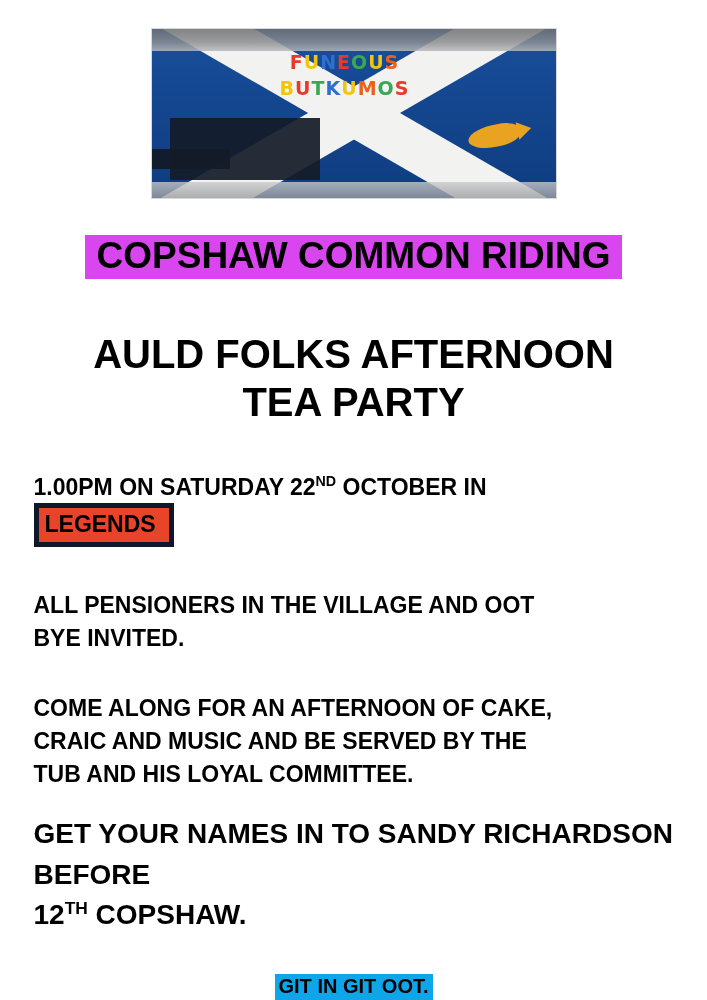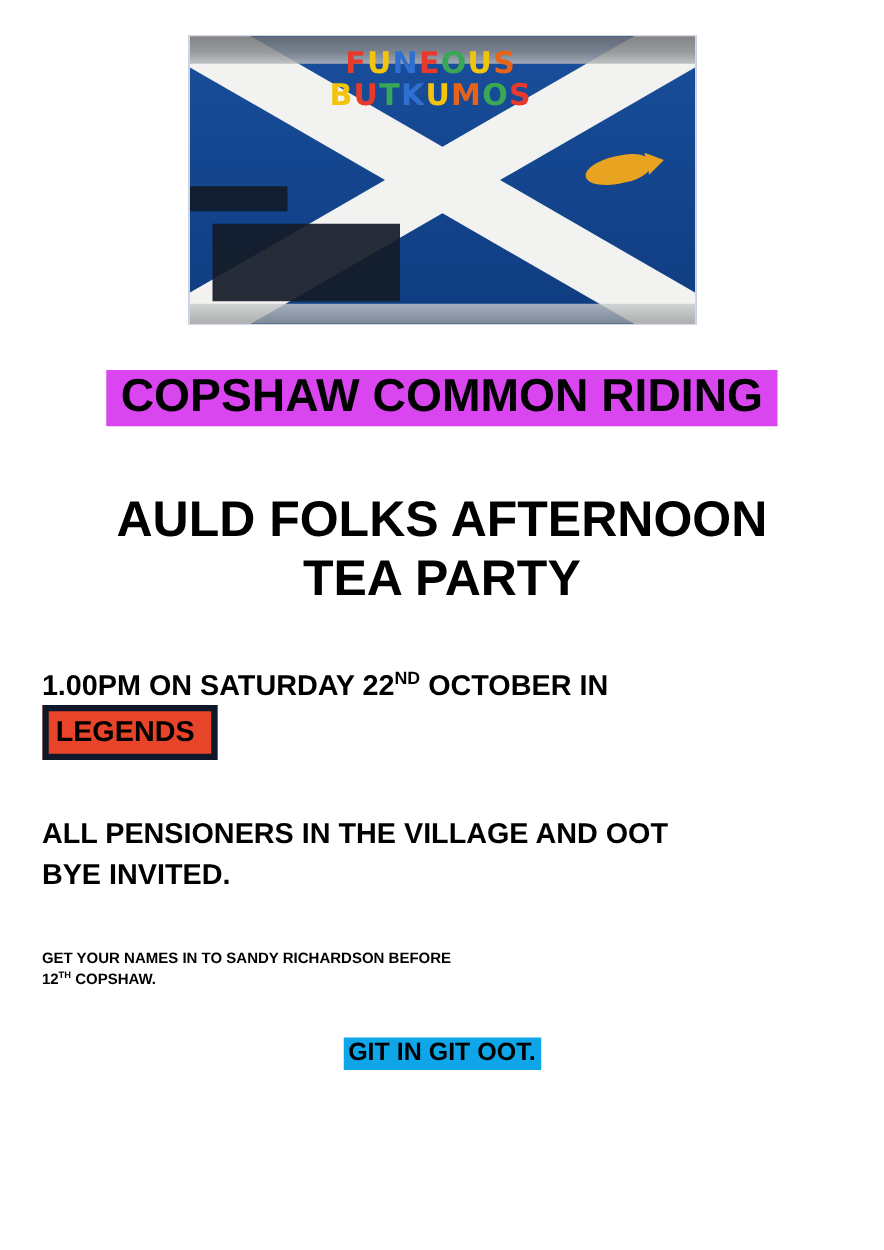--- a/index.html
+++ b/index.html
@@ -79,27 +79,27 @@
     position: absolute;
     left: 0;
     top: 120px;
     width: 78px;
     height: 20px;
     background: #121a26;
     opacity: .9;
   }
   .banner-text {
     position: absolute;
-    top: 8px;
+    top: 20px;
     left: 78px;
     width: 230px;
     text-align: center;
     font-family: "DejaVu Sans", sans-serif;
     font-weight: bold;
-    font-size: 24px;
+    font-size: 19px;
     line-height: 26px;
     letter-spacing: 1px;
   }
   .banner-text span { display: inline-block; }
   .fish {
     position: absolute;
     right: 36px;
     top: 96px;
     width: 52px;
     height: 22px;
@@ -160,22 +160,22 @@
     margin-top: 42px;
     font-size: 23px;
     line-height: 1.42;
   }
   .come-along {
     margin-top: 38px;
     font-size: 23px;
     line-height: 1.42;
   }
   .names {
-    margin-top: 42px;
-    font-size: 12px;
+    margin-top: 24px;
+    font-size: 28px;
     line-height: 1.45;
   }
   .footer-hl-wrap {
     margin-top: 38px;
     text-align: center;
     width: 640px;
   }
   .footer-hl {
     background: #0ea5e9;
     padding: 1px 4px 2px 4px;
@@ -219,20 +219,25 @@
     <div>
       <span class="venue-hl">LEGENDS</span>
     </div>
   </div>
 
   <div class="line invite">
     <div>ALL PENSIONERS IN THE VILLAGE AND OOT</div>
     <div>BYE INVITED.</div>
   </div>
 
+  <div class="line come-along">
+    <div>COME ALONG FOR AN AFTERNOON OF CAKE,</div>
+    <div>CRAIC AND MUSIC AND BE SERVED BY THE</div>
+    <div>TUB AND HIS LOYAL COMMITTEE.</div>
+  </div>
 
   <div class="line names">
     <div>GET YOUR NAMES IN TO SANDY RICHARDSON BEFORE</div>
     <div>
       <span>12</span><sup>TH</sup><span> COPSHAW.</span>
     </div>
   </div>
 
   <div class="footer-hl-wrap">
     <span class="footer-hl">GIT IN GIT OOT.</span>

